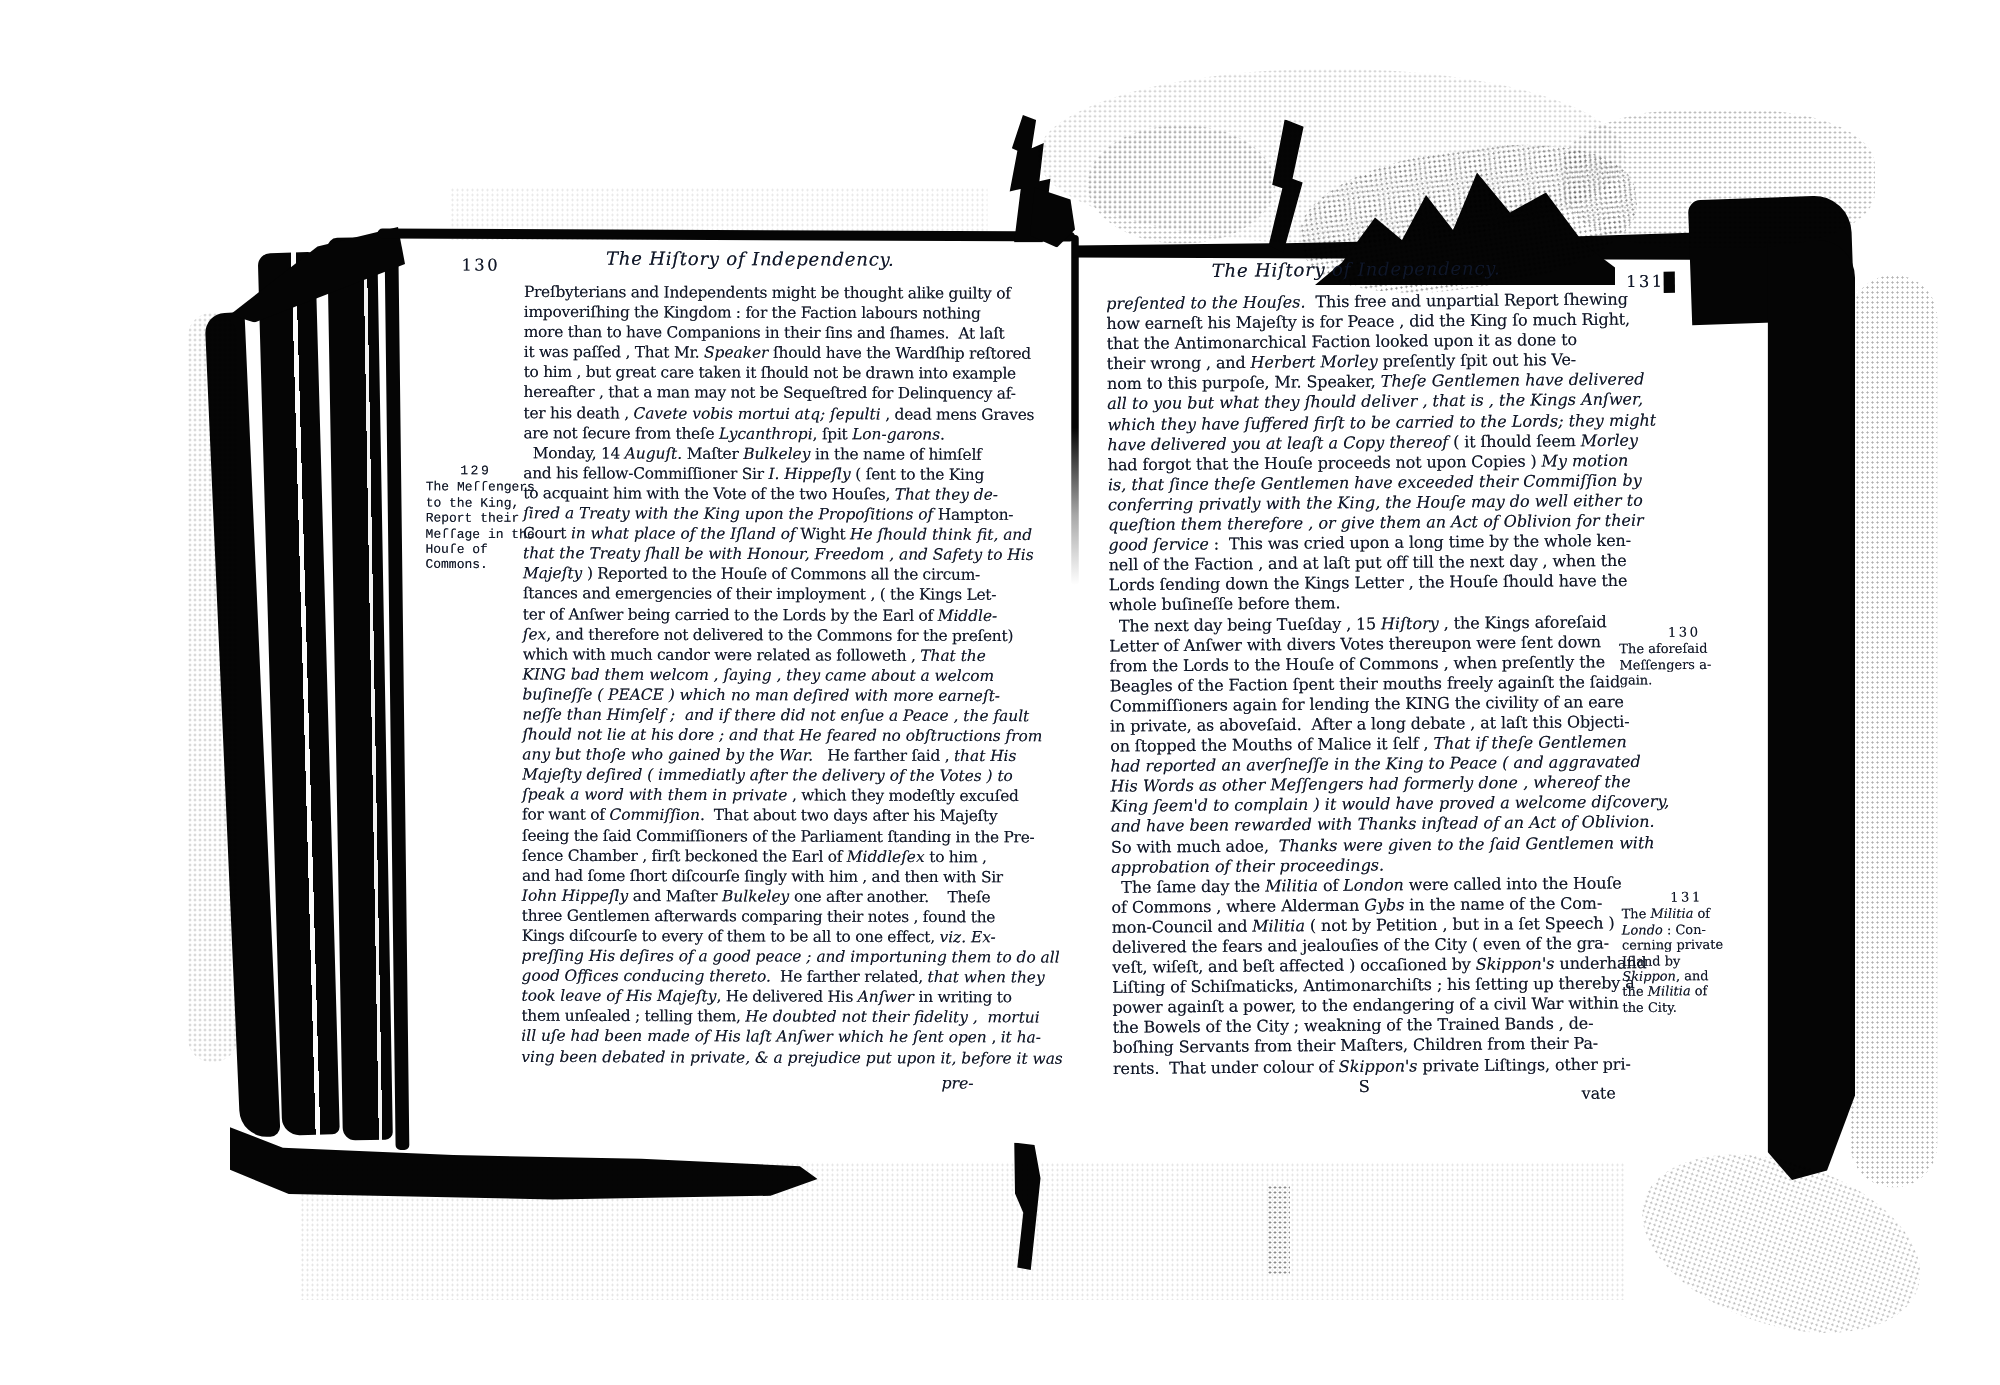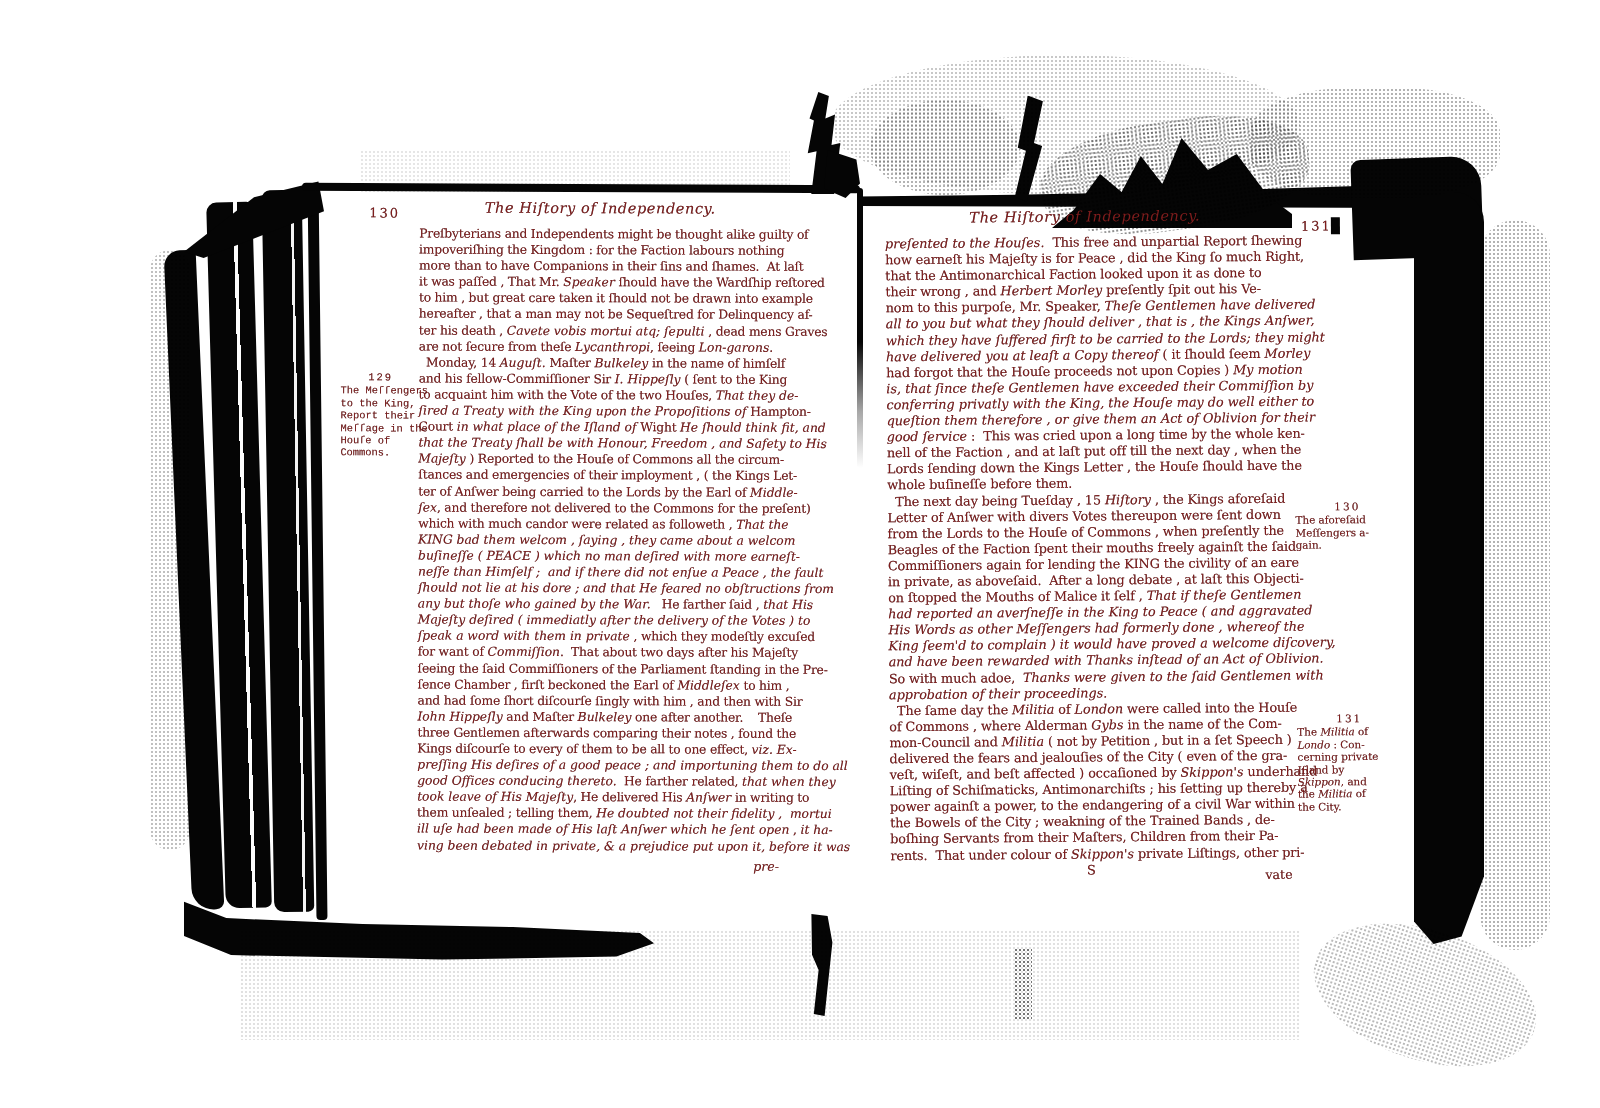--- a/index.html
+++ b/index.html
@@ -1,17 +1,17 @@
 <!DOCTYPE html>
 <html><head>
 <meta charset="utf-8">
 <style>
   html,body{margin:0;padding:0;background:#fff;}
   #scan{position:relative;width:1600px;height:1108px;background:#fff;overflow:hidden;
-        font-family:"DejaVu Serif","Liberation Serif",serif;color:#7f1d1d;}
+        font-family:"DejaVu Serif","Liberation Serif",serif;color:#0f172a;}
   
   .art{position:absolute;background:#050505;}
   .speckle{position:absolute;background-image:radial-gradient(#000 0.7px,transparent 1px);background-size:4px 4px;}
   .stack-band2{background:linear-gradient(90deg,#050505 0 58%,#fdfdfd 58% 66%,#050505 66% 100%);}
   .stack-band3{background:linear-gradient(90deg,#050505 0 72%,#f3f3f3 72% 79%,#050505 79% 100%);}
   
   .page{position:absolute;}
   .hdr{position:absolute;font-style:italic;font-size:14.5px;letter-spacing:.6px;white-space:pre;}
   .pgnum{position:absolute;font-size:13px;letter-spacing:2px;}
   .textblock{position:absolute;}
@@ -82,21 +82,21 @@
     </div>
 
     <div class="textblock" style="left:122px;top:46px;width:362px;">
         <div class="tline"><span>Preſbyterians and Independents might be thought alike guilty of</span></div>
         <div class="tline"><span>impoveriſhing the Kingdom : for the Faction labours nothing</span></div>
         <div class="tline"><span>more than to have Companions in their ſins and ſhames.  At laſt</span></div>
         <div class="tline"><span>it was paſſed , That Mr. </span><i>Speaker</i><span> ſhould have the Wardſhip reſtored</span></div>
         <div class="tline"><span>to him , but great care taken it ſhould not be drawn into example</span></div>
         <div class="tline"><span>hereafter , that a man may not be Sequeſtred for Delinquency af-</span></div>
         <div class="tline"><span>ter his death , </span><i>Cavete vobis mortui atq; ſepulti</i><span> , dead mens Graves</span></div>
-        <div class="tline"><span>are not ſecure from theſe </span><i>Lycanthropi</i><span>, ſeeing </span><i>Lon-garons</i><span>.</span></div>
+        <div class="tline"><span>are not ſecure from theſe </span><i>Lycanthropi</i><span>, ſpit </span><i>Lon-garons</i><span>.</span></div>
         <div class="tline"><span>  Monday, 14 </span><i>Auguſt.</i><span> Maſter </span><i>Bulkeley</i><span> in the name of himſelf</span></div>
         <div class="tline"><span>and his fellow-Commiſſioner Sir </span><i>I. Hippeſly</i><span> ( ſent to the King</span></div>
         <div class="tline"><span>to acquaint him with the Vote of the two Houſes, </span><i>That they de-</i></div>
         <div class="tline"><i>ſired a Treaty with the King upon the Propoſitions of</i><span> Hampton-</span></div>
         <div class="tline"><span>Court </span><i>in what place of the Iſland of</i><span> Wight </span><i>He ſhould think fit, and</i></div>
         <div class="tline"><i>that the Treaty ſhall be with Honour, Freedom , and Safety to His</i></div>
         <div class="tline"><i>Majeſty</i><span> ) Reported to the Houſe of Commons all the circum-</span></div>
         <div class="tline"><span>ſtances and emergencies of their imployment , ( the Kings Let-</span></div>
         <div class="tline"><span>ter of Anſwer being carried to the Lords by the Earl of </span><i>Middle-</i></div>
         <div class="tline"><i>ſex</i><span>, and therefore not delivered to the Commons for the preſent)</span></div>

